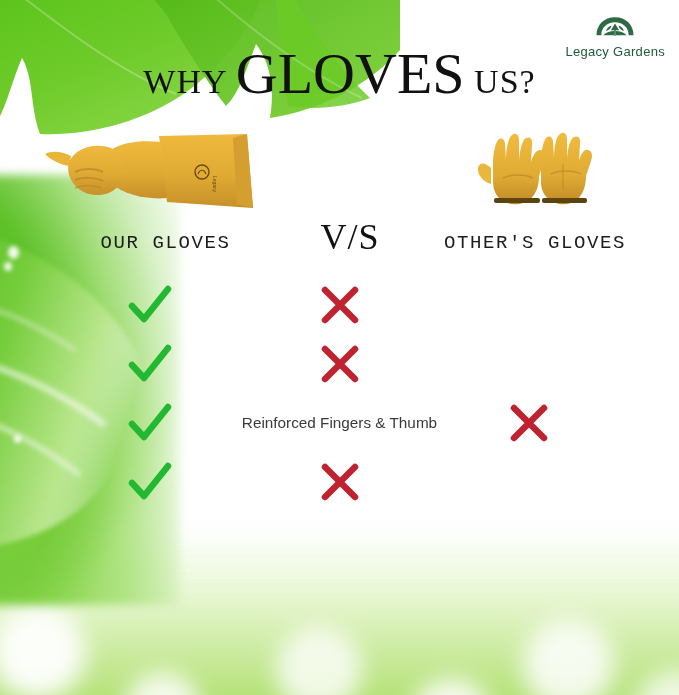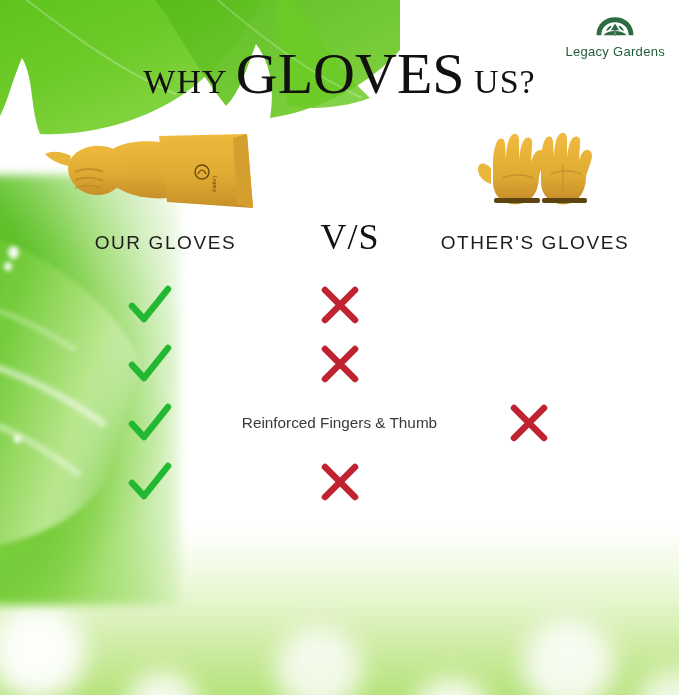--- a/index.html
+++ b/index.html
@@ -68,21 +68,21 @@
   }
   .t-small{ font-size:34px; letter-spacing:1px; }
   .t-big{ font-size:58px; letter-spacing:0px; }
 
   
   .col-head{ position:absolute; text-align:center; }
   .head-left{ left:38px; top:128px; width:255px; }
   .head-right{ left:430px; top:128px; width:210px; }
   .glove-art{ height:88px; display:flex; align-items:flex-end; justify-content:center; }
   .col-label{
-    font-family:Liberation Sans, sans-serif;
+    font-family:Liberation Mono, monospace;
     font-size:19px; letter-spacing:1.6px; color:#1c1c1c;
     margin-top:16px; white-space:nowrap;
   }
   .vs{
     position:absolute; left:300px; top:208px; width:100px; text-align:center;
     font-family:"Liberation Serif", serif; font-size:36px; color:#111;
     letter-spacing:1px;
     margin-top:8px;
   }
 

